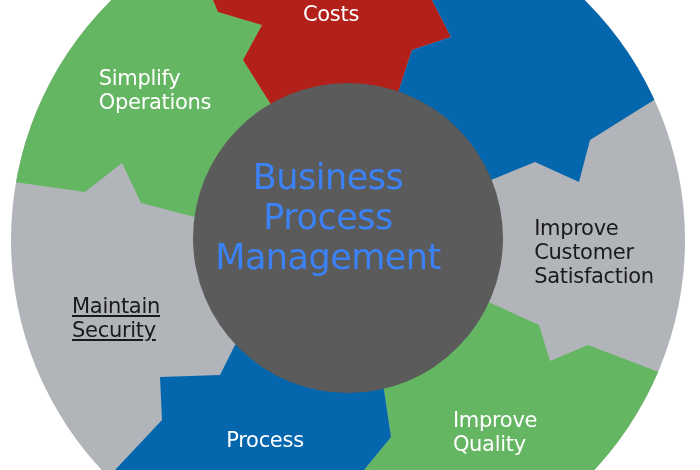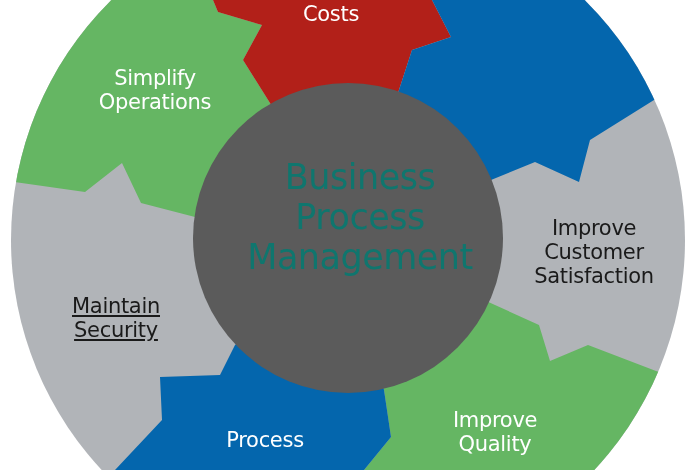--- a/index.html
+++ b/index.html
@@ -1,24 +1,24 @@
 <!DOCTYPE html>
 <html><head>
   <meta charset="utf-8">
   <style>
     html, body { margin: 0; padding: 0; background: #ffffff; }
     body { width: 700px; height: 470px; overflow: hidden; position: relative; font-family: "DejaVu Sans", sans-serif; }
     .stage { position: absolute; left: 0; top: 0; width: 700px; height: 470px; }
     .stage svg { position: absolute; left: 0; top: 0; }
-    .label { position: absolute; text-align: center; line-height: 1.15; white-space: nowrap; transform: translateX(-50%); }
+    .label { position: absolute; line-height: 1.15; white-space: nowrap; transform: translateX(-50%); }
     .label span { display: block; }
     .seg-label { font-size: 21px; letter-spacing: -0.3px; }
     .light { color: #ffffff; }
     .dark { color: #1a1a1a; }
-    .center-title { position: absolute; left: 360px; top: 158px; transform: translateX(-50%); text-align: center; color: #0f766e; font-size: 35px; line-height: 1.14; white-space: nowrap; letter-spacing: -0.5px; }
+    .center-title { position: absolute; left: 328px; top: 158px; transform: translateX(-50%); text-align: center; color: #3b82f6; font-size: 35px; line-height: 1.14; white-space: nowrap; letter-spacing: -0.5px; }
     .center-title span { display: block; }
   </style>
 </head>
 <body>
 
 <div class="stage">
   <svg width="700" height="470" viewBox="0 0 700 470">
     <defs>
       <clipPath id="outer">
         <circle cx="348" cy="240" r="337"></circle>

